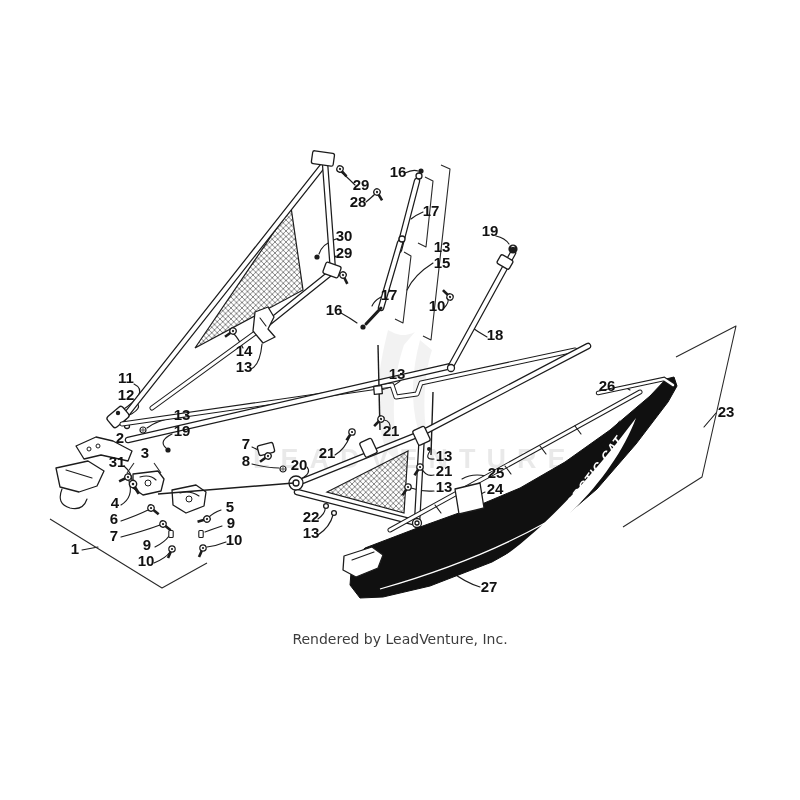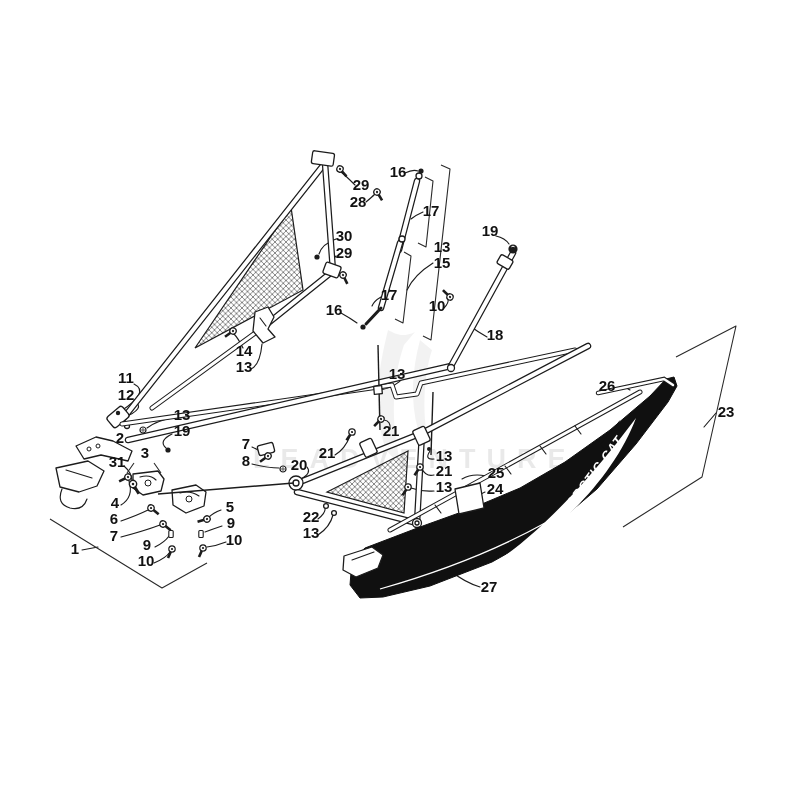--- a/index.html
+++ b/index.html
@@ -283,13 +283,14 @@
       <text x="311" y="522" class="plabel">22</text>
       <text x="311" y="538" class="plabel">13</text>
       <text x="444" y="461" class="plabel">13</text>
       <text x="444" y="476" class="plabel">21</text>
       <text x="444" y="492" class="plabel">13</text>
       <text x="496" y="478" class="plabel">25</text>
       <text x="495" y="494" class="plabel">24</text>
       <text x="489" y="592" class="plabel">27</text>
     </svg>
 
+  <div class="footer">Rendered by LeadVenture, Inc.</div>
 </div>
 
 </body></html>

